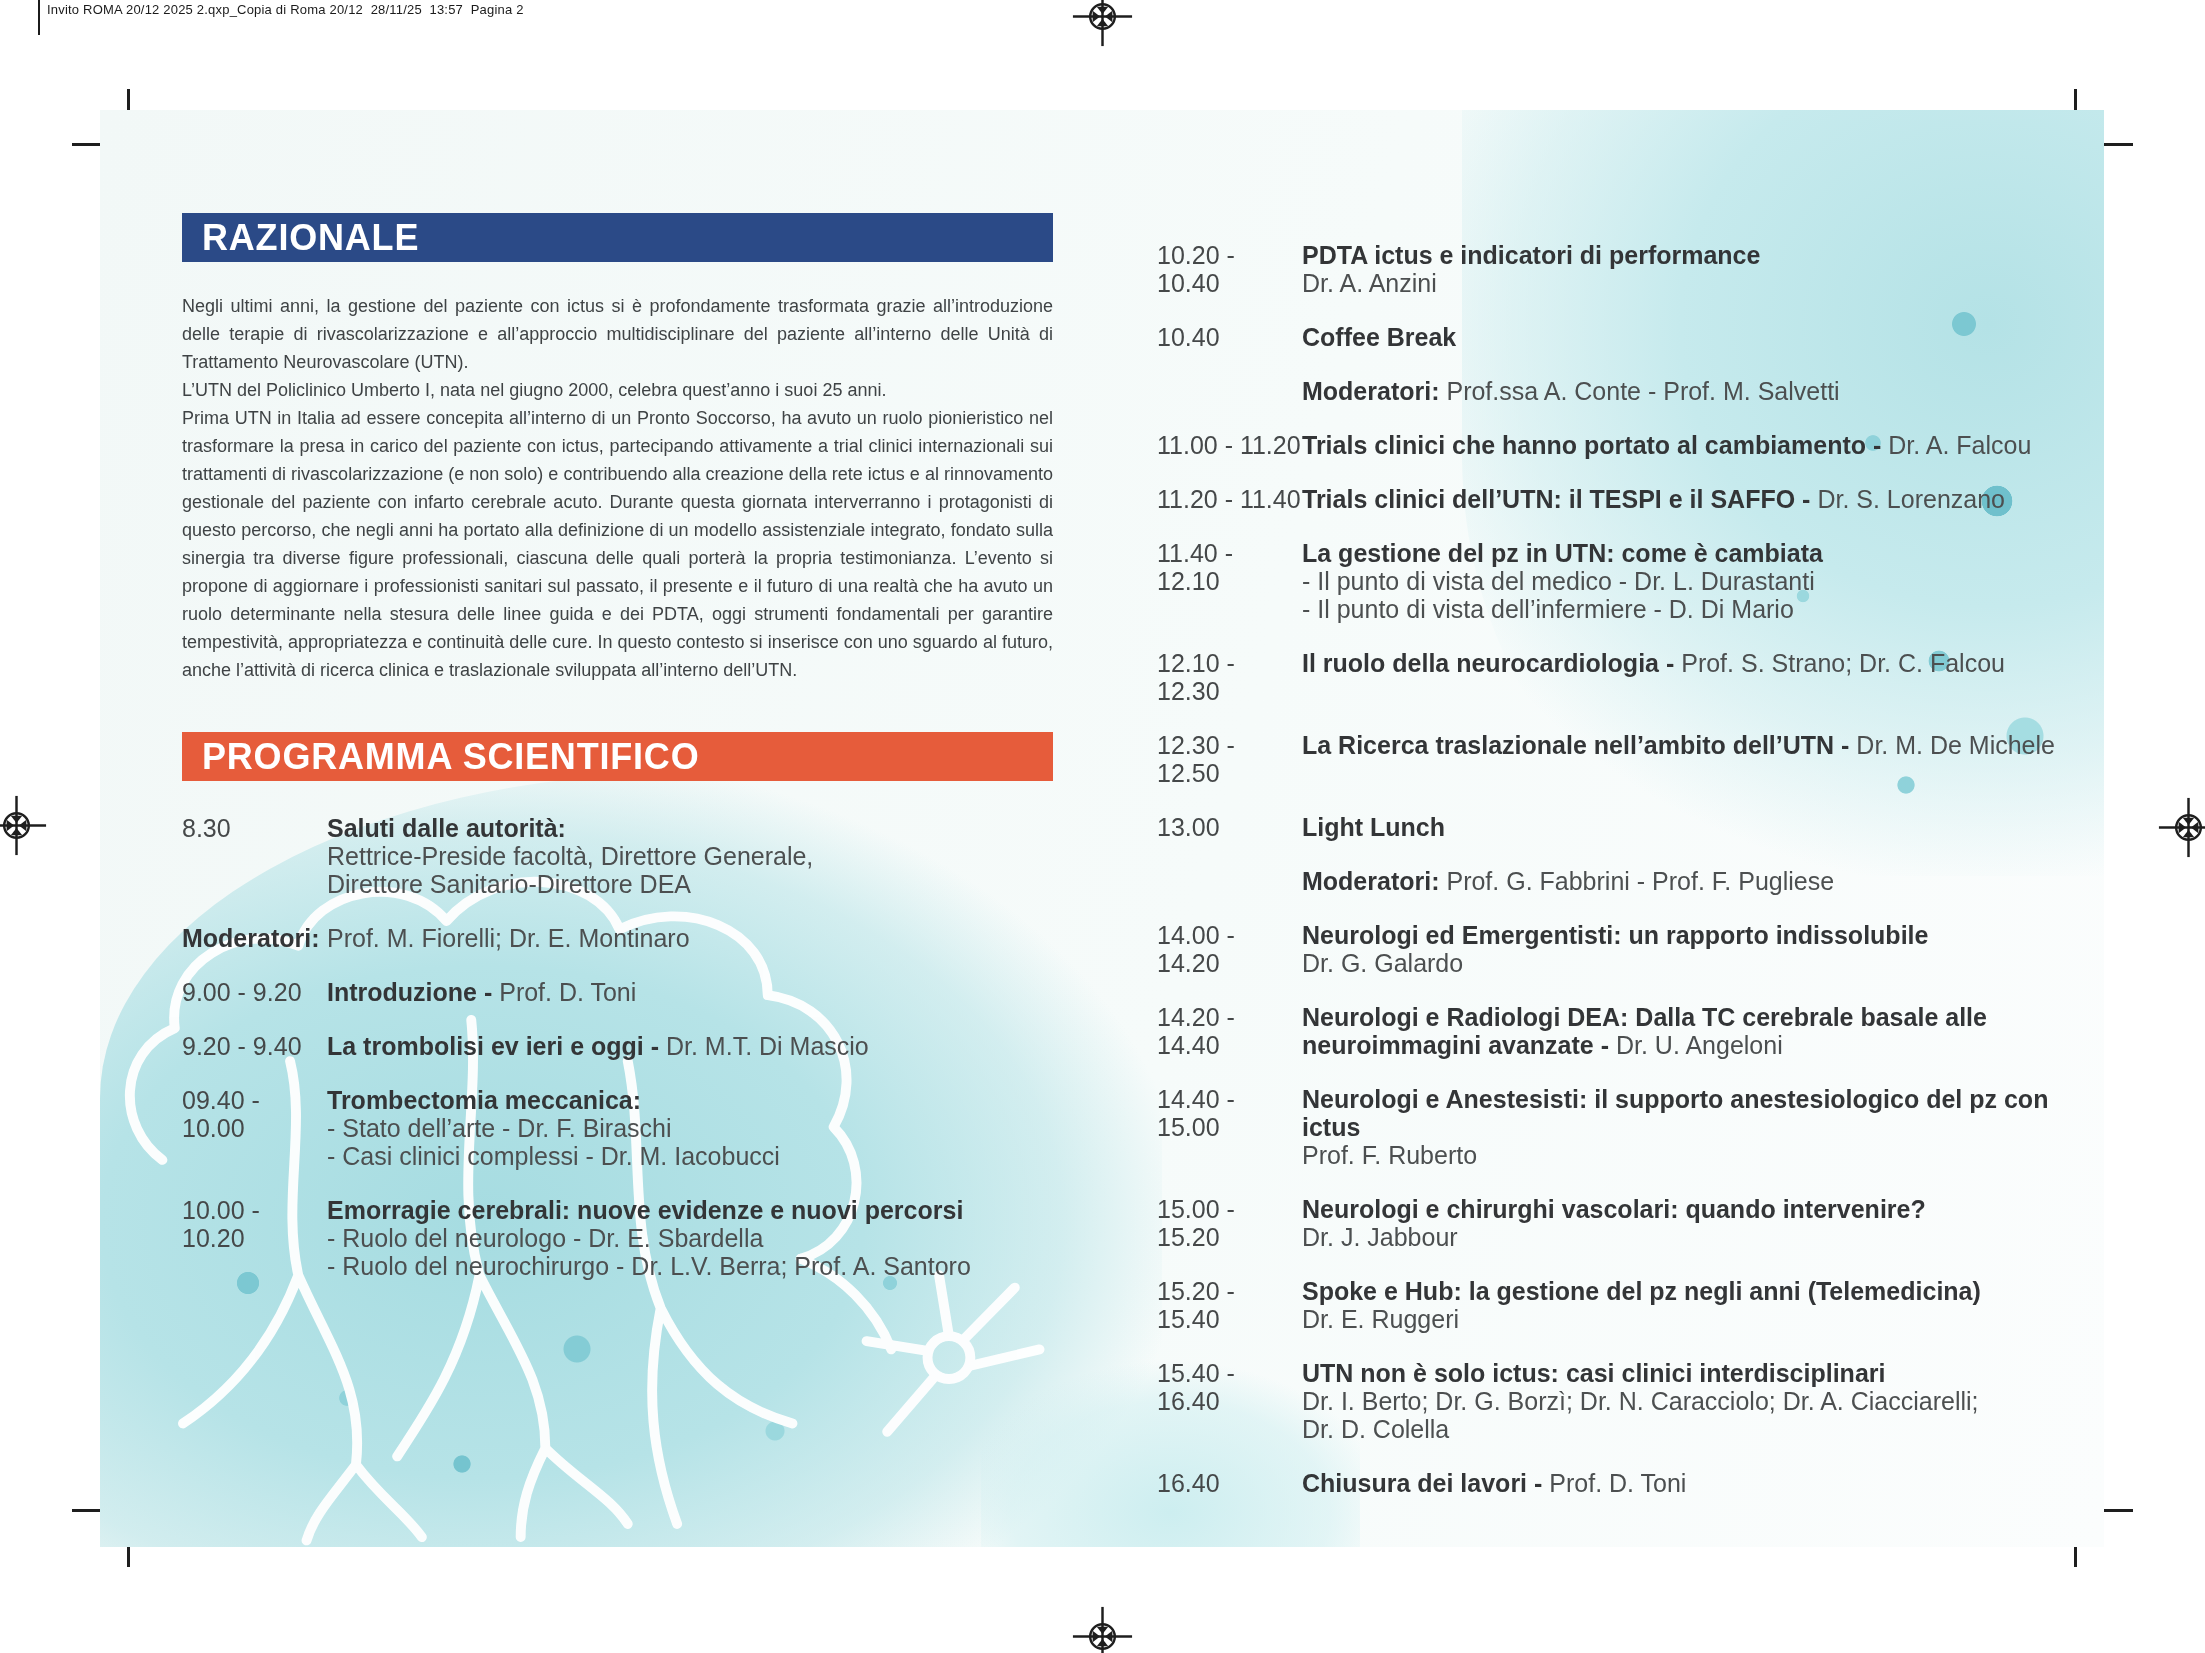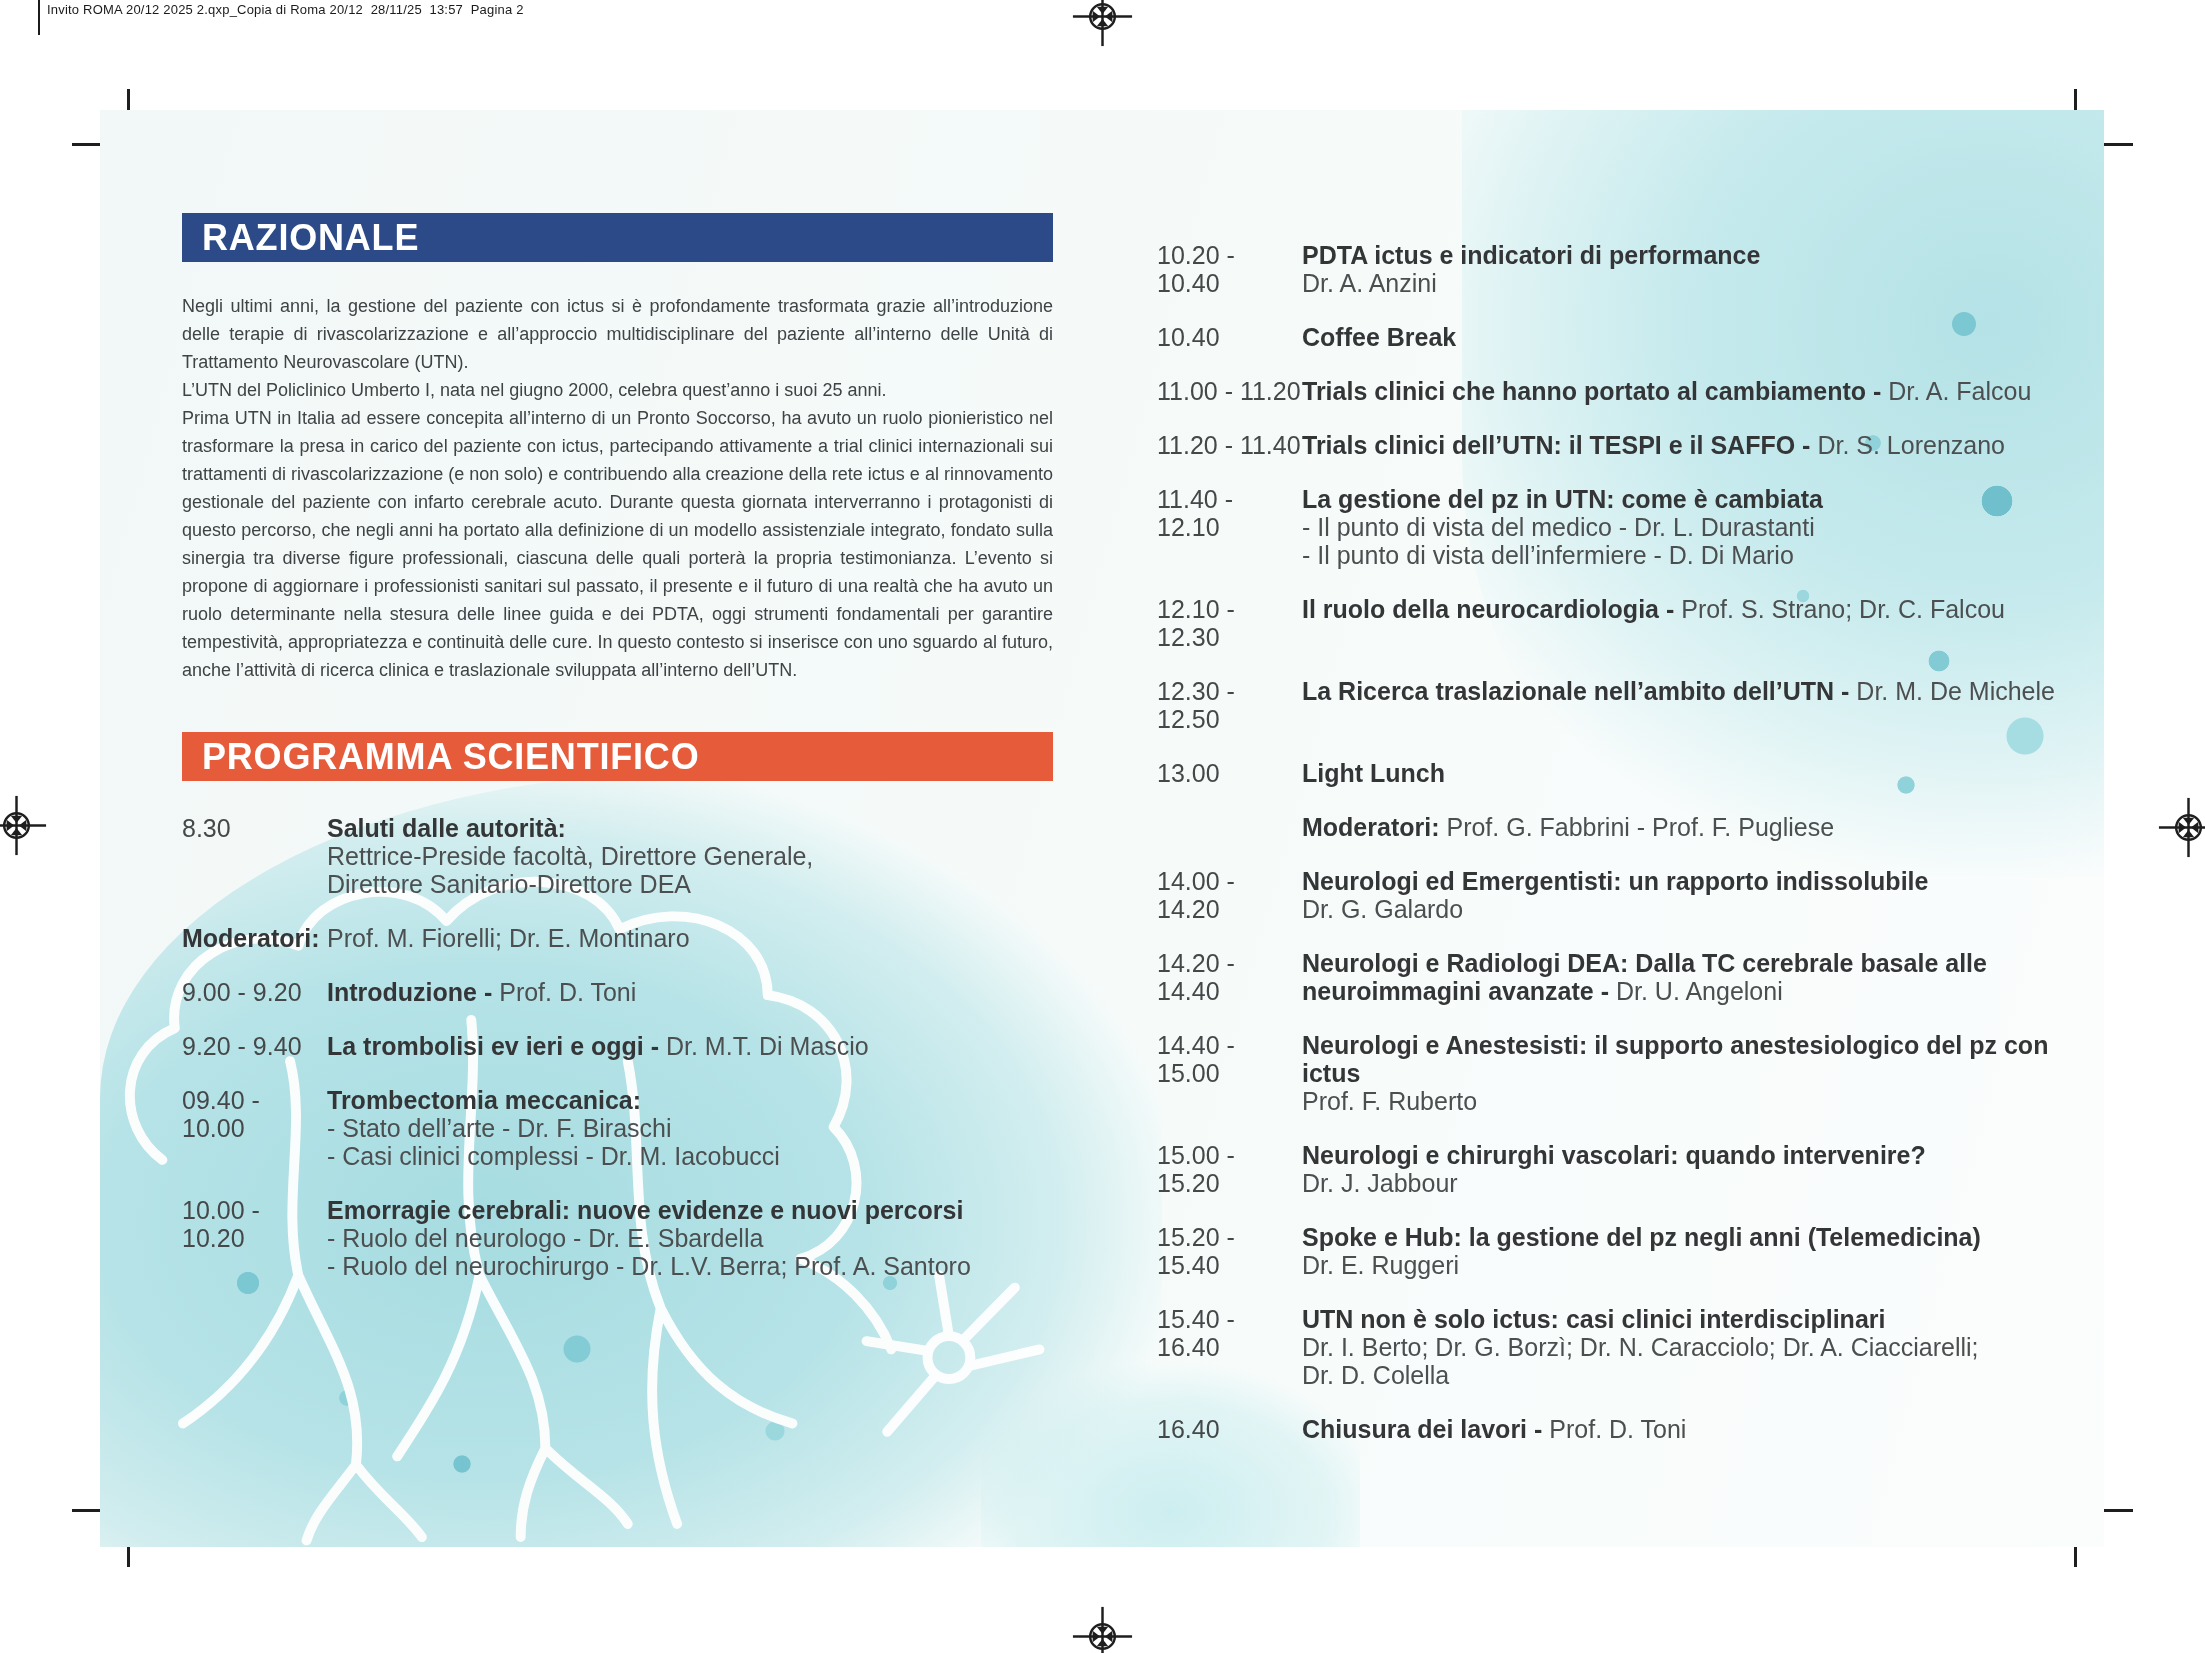--- a/index.html
+++ b/index.html
@@ -204,20 +204,24 @@
       <div class="schedule" id="right-schedule" style="margin-top:0;">
           <div class="row">
             <div class="time">10.20 - 10.40</div>
             <div class="desc"><span class="b">PDTA ictus e indicatori di performance</span><div class="sub">Dr. A. Anzini</div></div>
           </div>
           <div class="row">
             <div class="time">10.40</div>
             <div class="desc"><span class="b">Coffee Break</span></div>
           </div>
           <div class="row">
+            <div class="time"></div>
+            <div class="desc"><span class="b">Moderatori: </span><span>Prof.ssa A. Conte - Prof. M. Salvetti</span></div>
+          </div>
+          <div class="row">
             <div class="time">11.00 - 11.20</div>
             <div class="desc"><span class="b">Trials clinici che hanno portato al cambiamento</span><span class="b"> - </span><span>Dr. A. Falcou</span></div>
           </div>
           <div class="row">
             <div class="time">11.20 - 11.40</div>
             <div class="desc"><span class="b">Trials clinici dell’UTN: il TESPI e il SAFFO</span><span class="b"> - </span><span>Dr. S. Lorenzano</span></div>
           </div>
           <div class="row">
             <div class="time">11.40 - 12.10</div>
             <div class="desc"><span class="b">La gestione del pz in UTN: come è cambiata</span><div class="sub">- Il punto di vista del medico - Dr. L. Durastanti</div><div class="sub">- Il punto di vista dell’infermiere - D. Di Mario</div></div>

